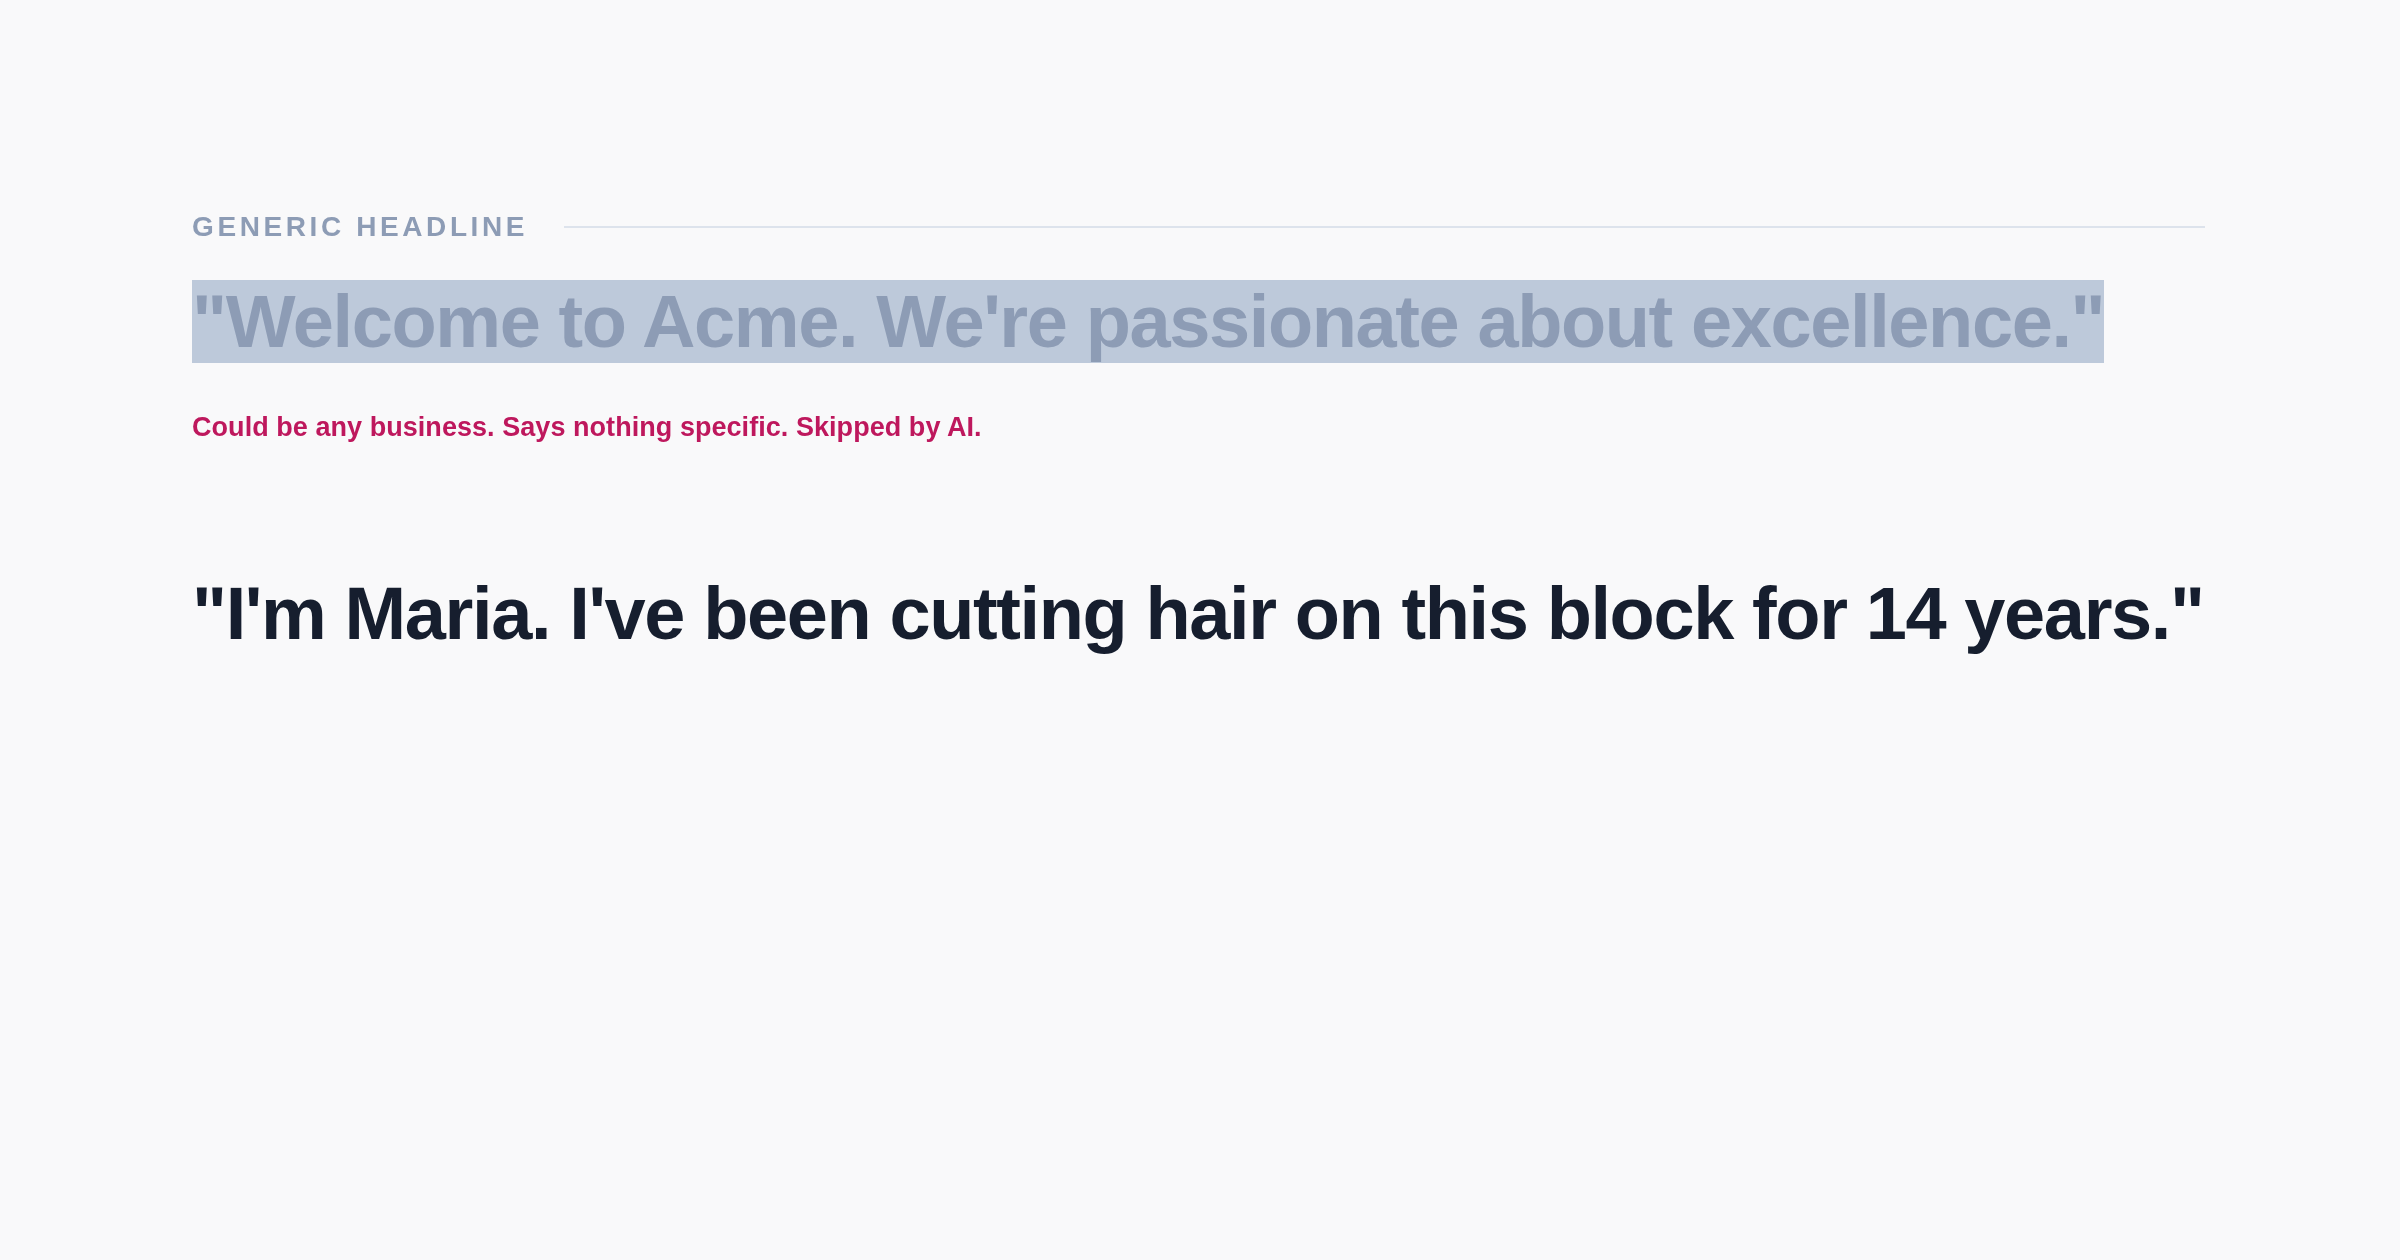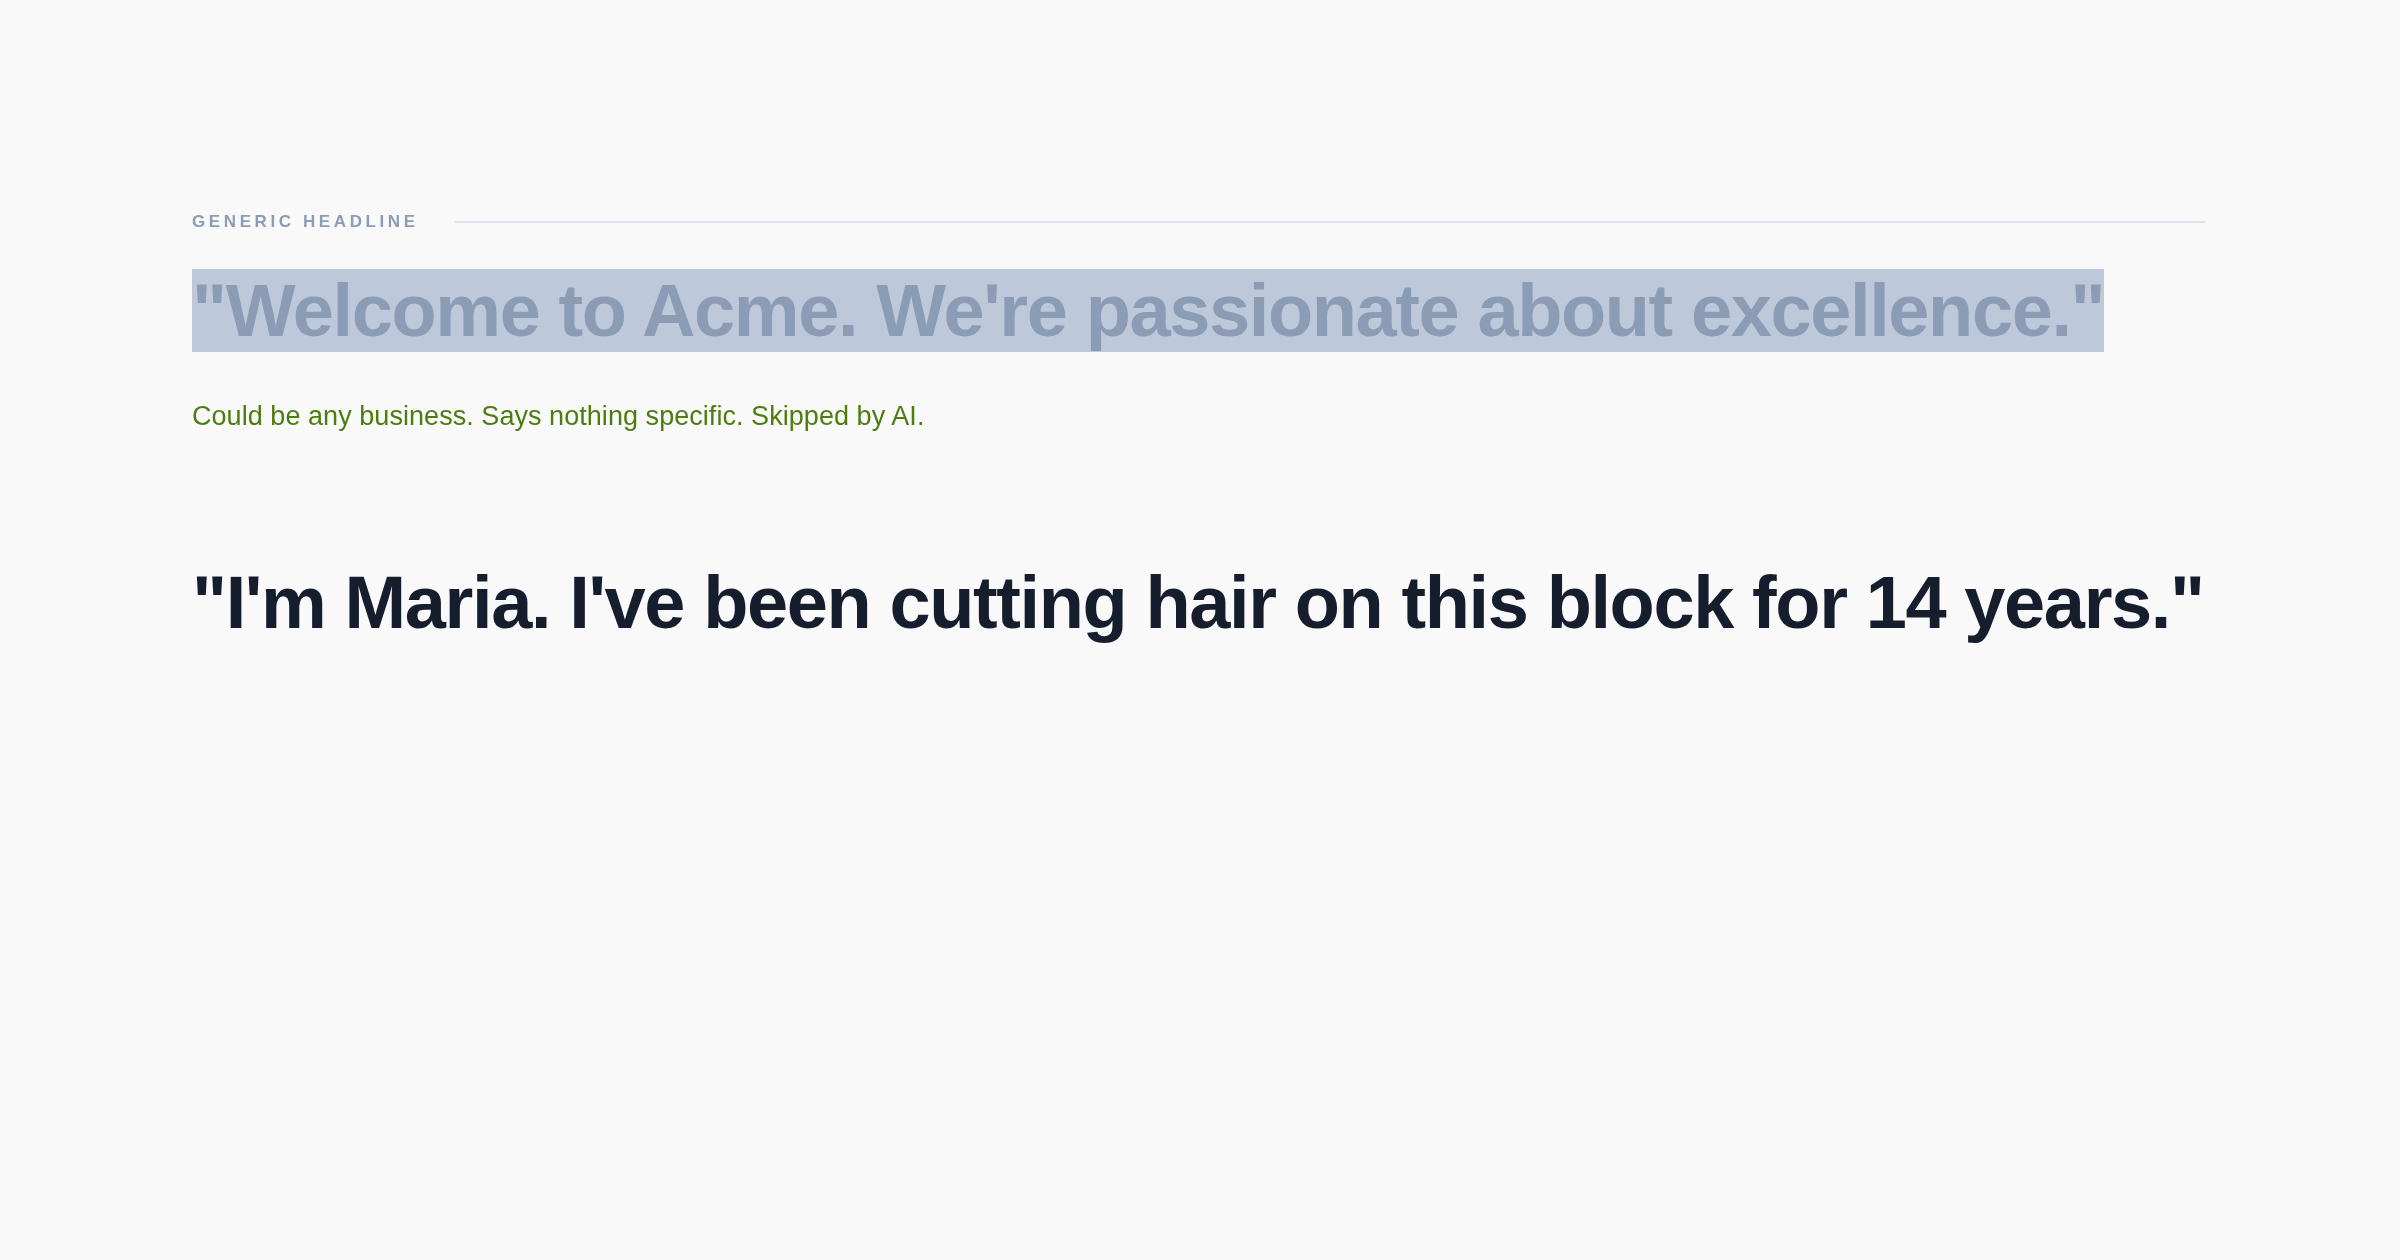--- a/index.html
+++ b/index.html
@@ -24,21 +24,21 @@
     padding: 0 195px 0 192px;
   }
 
   
   .eyebrow-row {
     display: flex;
     align-items: center;
     width: 100%;
   }
   .eyebrow-label {
-    font-size: 17px;
+    font-size: 28px;
     font-weight: 700;
     letter-spacing: 3.6px;
     text-transform: uppercase;
     white-space: nowrap;
     line-height: 1;
   }
   .eyebrow-rule {
     flex: 1 1 auto;
     height: 2px;
     margin-left: 36px;
@@ -71,23 +71,23 @@
     box-decoration-break: clone;
     -webkit-box-decoration-break: clone;
   }
   .headline-authentic {
     color: #161e2e;
   }
 
   
   .caption {
     font-size: 27px;
-    font-weight: 400;
+    font-weight: 700;
     line-height: 1.45;
-    color: #4d7c0f;
+    color: #be185d;
     margin: 0;
     letter-spacing: 0.05px;
   }
 
   
   .block { width: 100%; }
 
   #generic-block { padding-top: 213px; }
   #generic-block .headline-wrap { margin-top: 40px; }
   #generic-block .caption { margin-top: 44px; }

